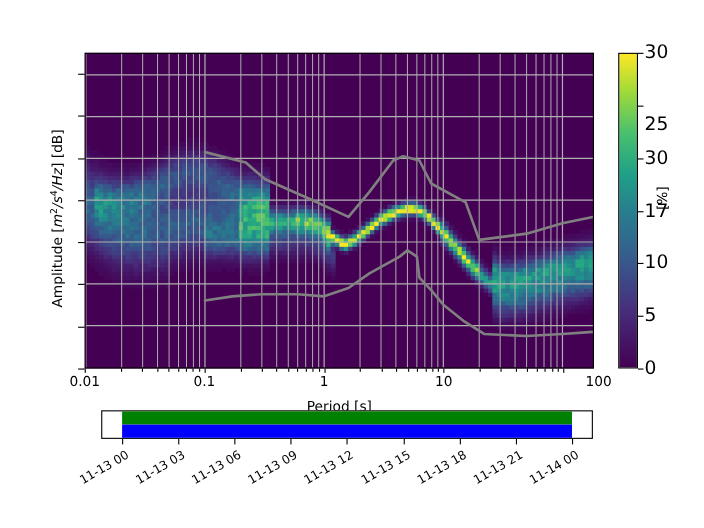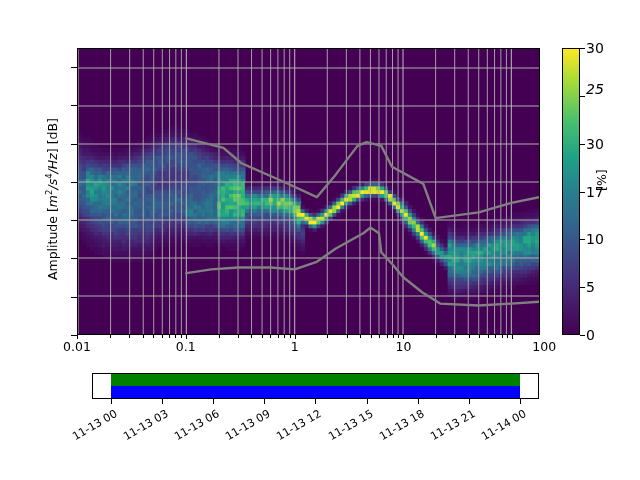--- a/index.html
+++ b/index.html
@@ -27,21 +27,21 @@
   .yaxis-wrap{position:absolute;left:0;top:0;}
   sup{font-size:8.5px;vertical-align:super;}
   .ital{font-style:italic;}
 
   
   #cbar{position:absolute;left:562px;top:48px;width:18px;height:287px;
         box-sizing:border-box;border:1px solid #000;
         background:linear-gradient(to top,
           #440154 0%, #46327e 20%, #365c8d 35%, #277f8e 50%,
           #1fa187 62%, #4ac16d 75%, #a0da39 88%, #fde725 100%);}
-  .cblab{position:absolute;left:586px;transform:translateY(-50%);font-size:14px;}
+  .cblab{position:absolute;left:586px;transform:translateY(-50%);font-size:17px;}
   .cbtick{position:absolute;left:580px;width:5px;height:1px;background:#000;}
   .cbtitle{position:absolute;left:594px;top:191px;font-size:12.5px;
            transform:rotate(-90deg) translateX(0);transform-origin:left top;
            white-space:nowrap;}
 
   
   #tl{position:absolute;left:92px;top:373px;width:447px;height:26px;
       box-sizing:border-box;border:1px solid #000;background:#ffffff;}
   .tlbar{position:absolute;}
   .tltick{position:absolute;top:399px;width:1px;height:5px;background:#000;}
@@ -2303,35 +2303,36 @@
       <div class="xminor" style="left: 495.37px;"></div>
       <div class="xminor" style="left: 501.68px;"></div>
       <div class="xminor" style="left: 507.246px;"></div>
       <div class="xtickmark" style="left: 512.225px;"></div>
       <div class="xlab" style="left: 77px; text-align: center;">0.01</div>
       <div class="xlab" style="left: 185.806px;">0.1</div>
       <div class="xlab" style="left: 294.612px;">1</div>
       <div class="xlab" style="left: 403.419px;">10</div>
       <div class="xlab" style="left: 512.225px; margin-left: 32px;">100</div>
     </div>
+  <div class="xaxis-title">Period [s]</div>
 
   <div id="cbar"></div>
   <div id="cbticks">
       <div class="cbtick" style="top: 335px;"></div>
       <div class="cblab" style="top: 335px;">0</div>
       <div class="cbtick" style="top: 287.167px;"></div>
       <div class="cblab" style="top: 287.167px;">5</div>
       <div class="cbtick" style="top: 239.333px;"></div>
       <div class="cblab" style="top: 239.333px;">10</div>
       <div class="cbtick" style="top: 191.5px;"></div>
       <div class="cblab" style="top: 191.5px;">17</div>
       <div class="cbtick" style="top: 143.667px;"></div>
       <div class="cblab" style="top: 143.667px;">30</div>
       <div class="cbtick" style="top: 95.8333px;"></div>
-      <div class="cblab" style="top: 89px; font-style: italic;">25</div>
+      <div class="cblab" style="top: 113px;">25</div>
       <div class="cbtick" style="top: 48px;"></div>
       <div class="cblab" style="top: 48px;">30</div>
     </div>
   <div class="cbtitle">[%]</div>
 
   <div id="tl">
       <div class="tlbar" style="left: 17.889px; width: 409.178px; background: rgb(0, 128, 0); top: 0px; height: 12px;"></div>
       <div class="tlbar" style="left: 17.889px; width: 409.178px; background: rgb(0, 0, 255); top: 12px; height: 12px;"></div>
     </div>
   <div id="tlticks">

